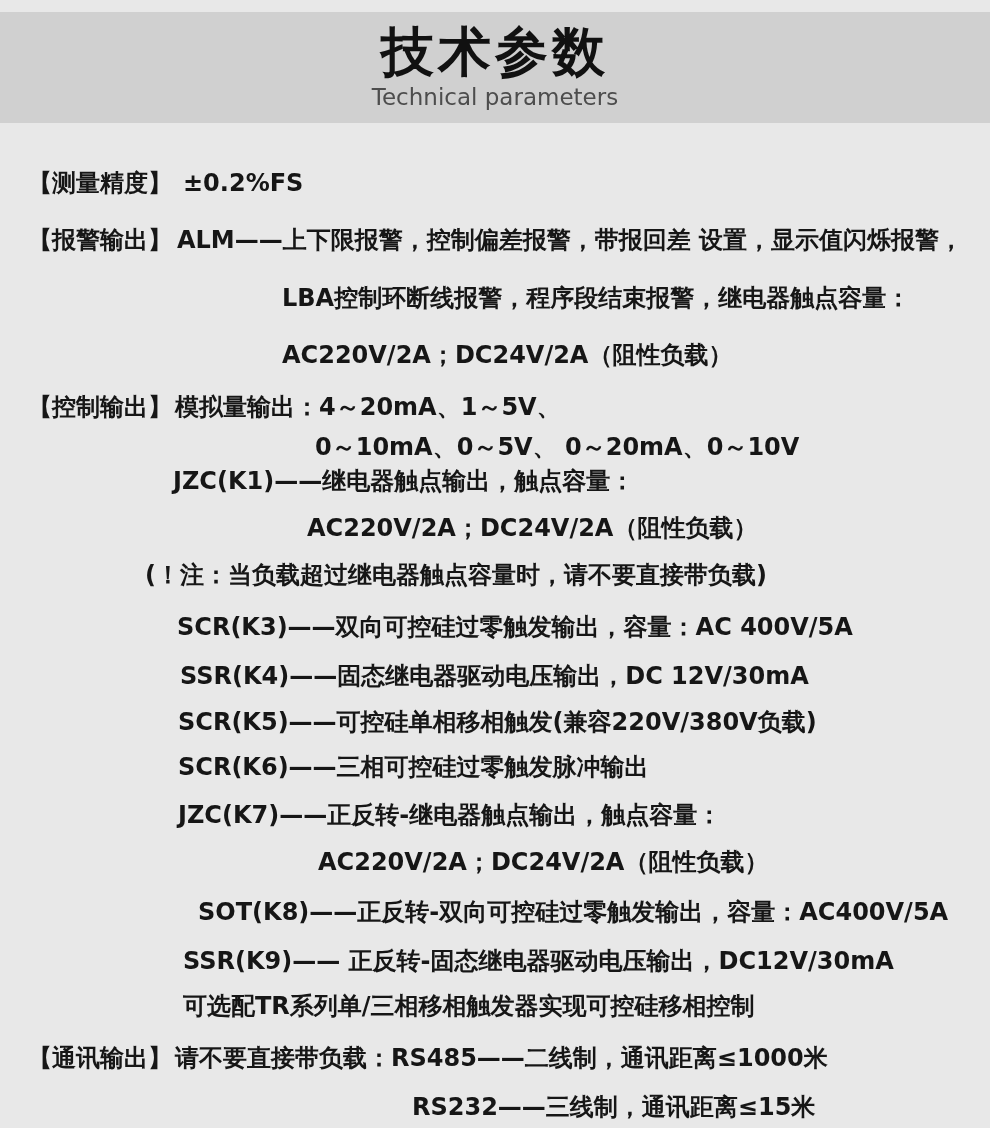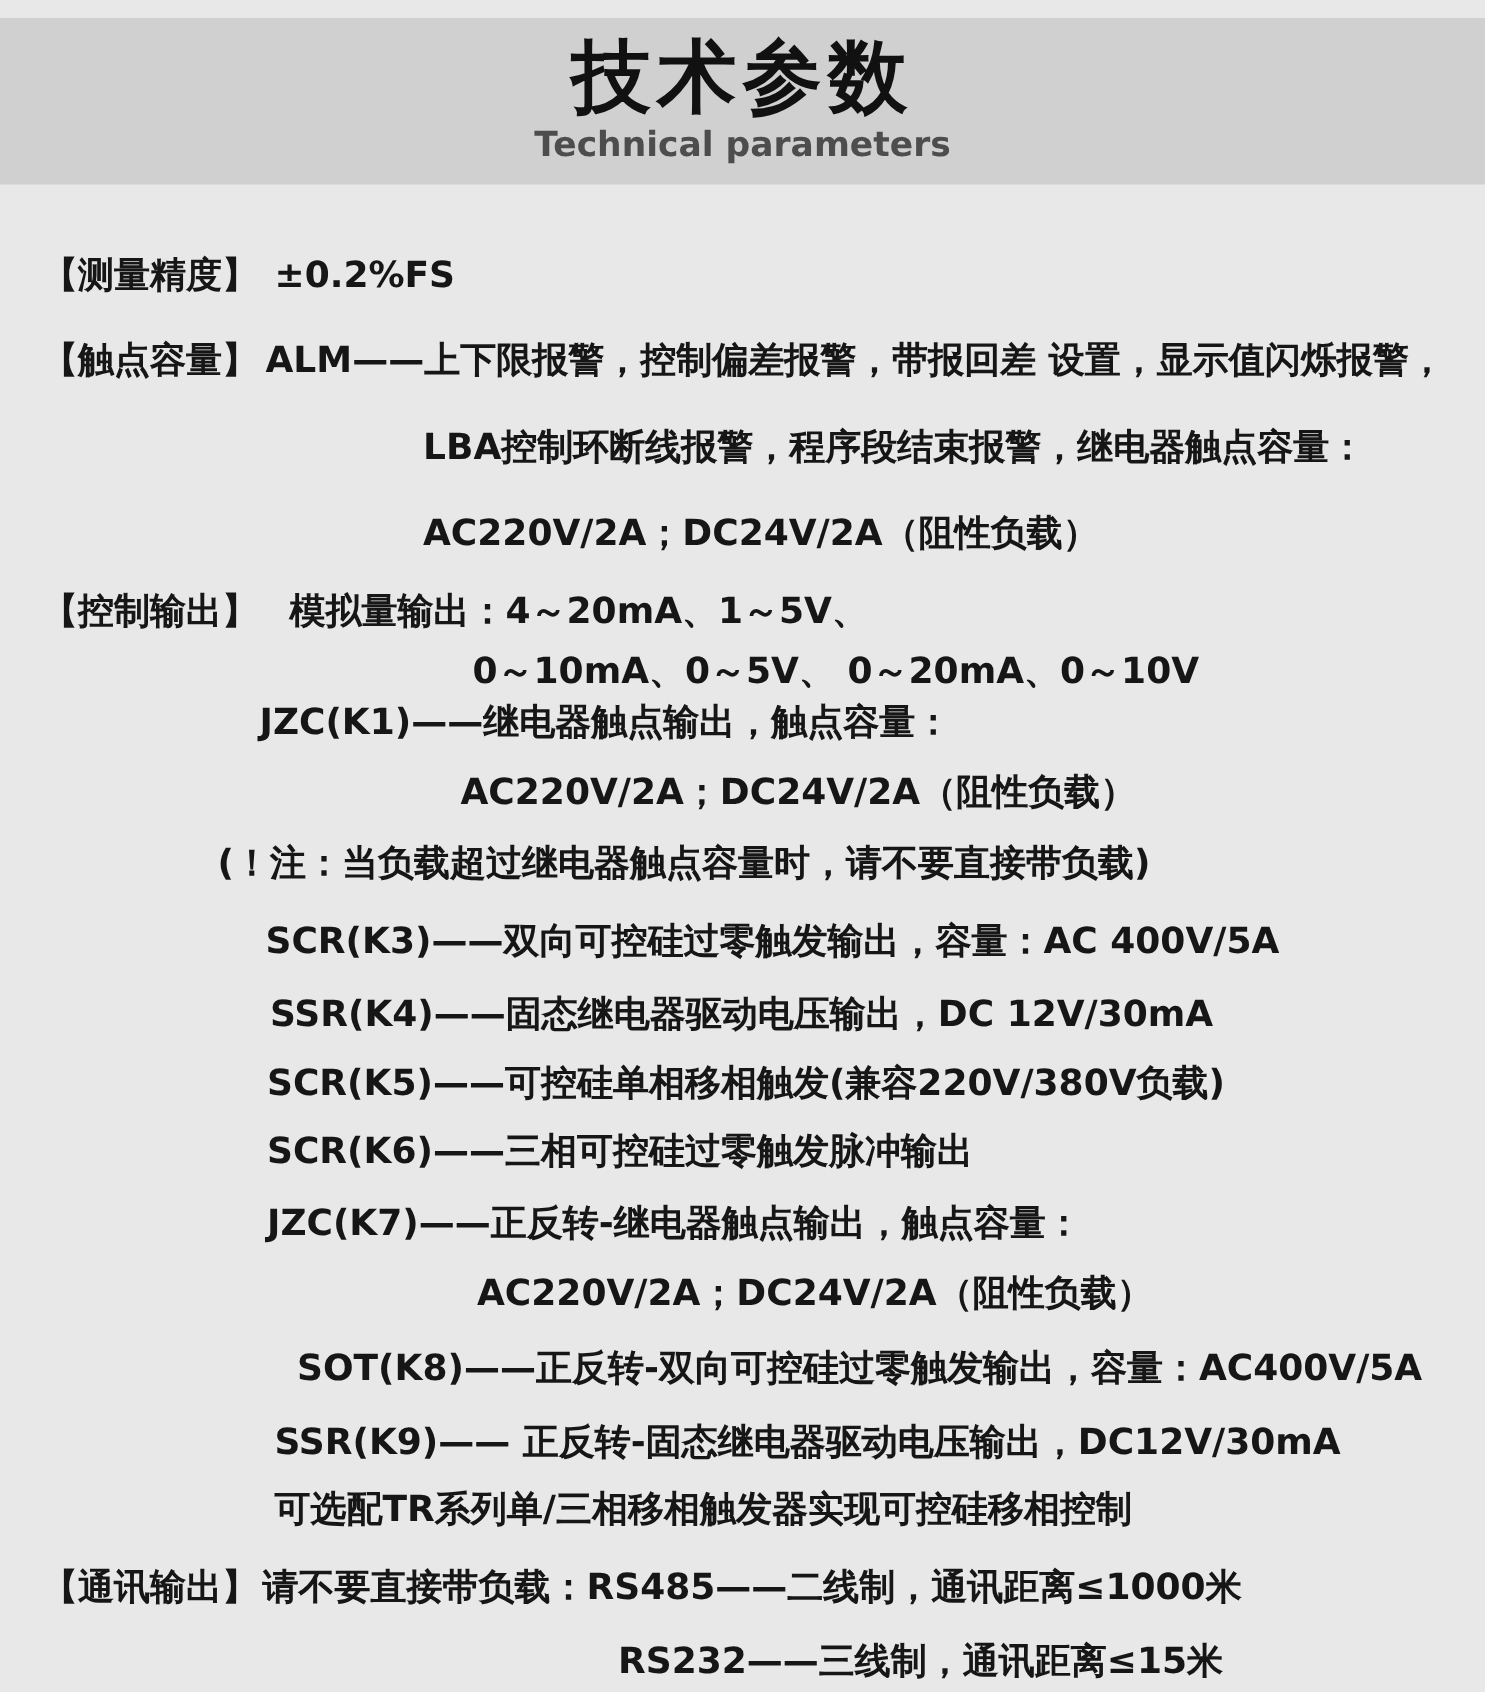--- a/index.html
+++ b/index.html
@@ -36,21 +36,21 @@
     margin: 0;
   }
   .page-subtitle {
     position: absolute;
     top: 84px;
     left: 0;
     width: 990px;
     text-align: center;
     font-size: 23px;
     line-height: 26px;
-    font-weight: bold;
+    font-weight: normal;
     color: #4d4d4d;
   }
   .specs {
     position: absolute;
     top: 0;
     left: 0;
     width: 990px;
     height: 1128px;
   }
   .ln {
@@ -82,35 +82,35 @@
 <div class="page-subtitle">Technical parameters</div>
 
 <div class="specs">
 
   <div class="ln" style="top:168px">
     <span class="lbl">【测量精度】</span>
     <span class="txt" style="left:183px">±0.2%FS</span>
   </div>
 
   <div class="ln" style="top:225px">
-    <span class="lbl">【触点容量】</span>
+    <span class="lbl">【报警输出】</span>
     <span class="txt" style="left:177px">ALM——上下限报警，控制偏差报警，带报回差 设置，显示值闪烁报警，</span>
   </div>
 
   <div class="ln" style="top:283px">
     <span class="txt" style="left:282px">LBA控制环断线报警，程序段结束报警，继电器触点容量：</span>
   </div>
 
   <div class="ln" style="top:340px">
     <span class="txt" style="left:282px">AC220V/2A；DC24V/2A（阻性负载）</span>
   </div>
 
   <div class="ln" style="top:392px">
     <span class="lbl">【控制输出】</span>
-    <span class="txt" style="left:193px">模拟量输出：4～20mA、1～5V、</span>
+    <span class="txt" style="left:175px">模拟量输出：4～20mA、1～5V、</span>
   </div>
 
   <div class="ln" style="top:432px">
     <span class="txt" style="left:315px">0～10mA、0～5V、 0～20mA、0～10V</span>
   </div>
 
   <div class="ln" style="top:466px">
     <span class="txt" style="left:173px">JZC(K1)——继电器触点输出，触点容量：</span>
   </div>
 

